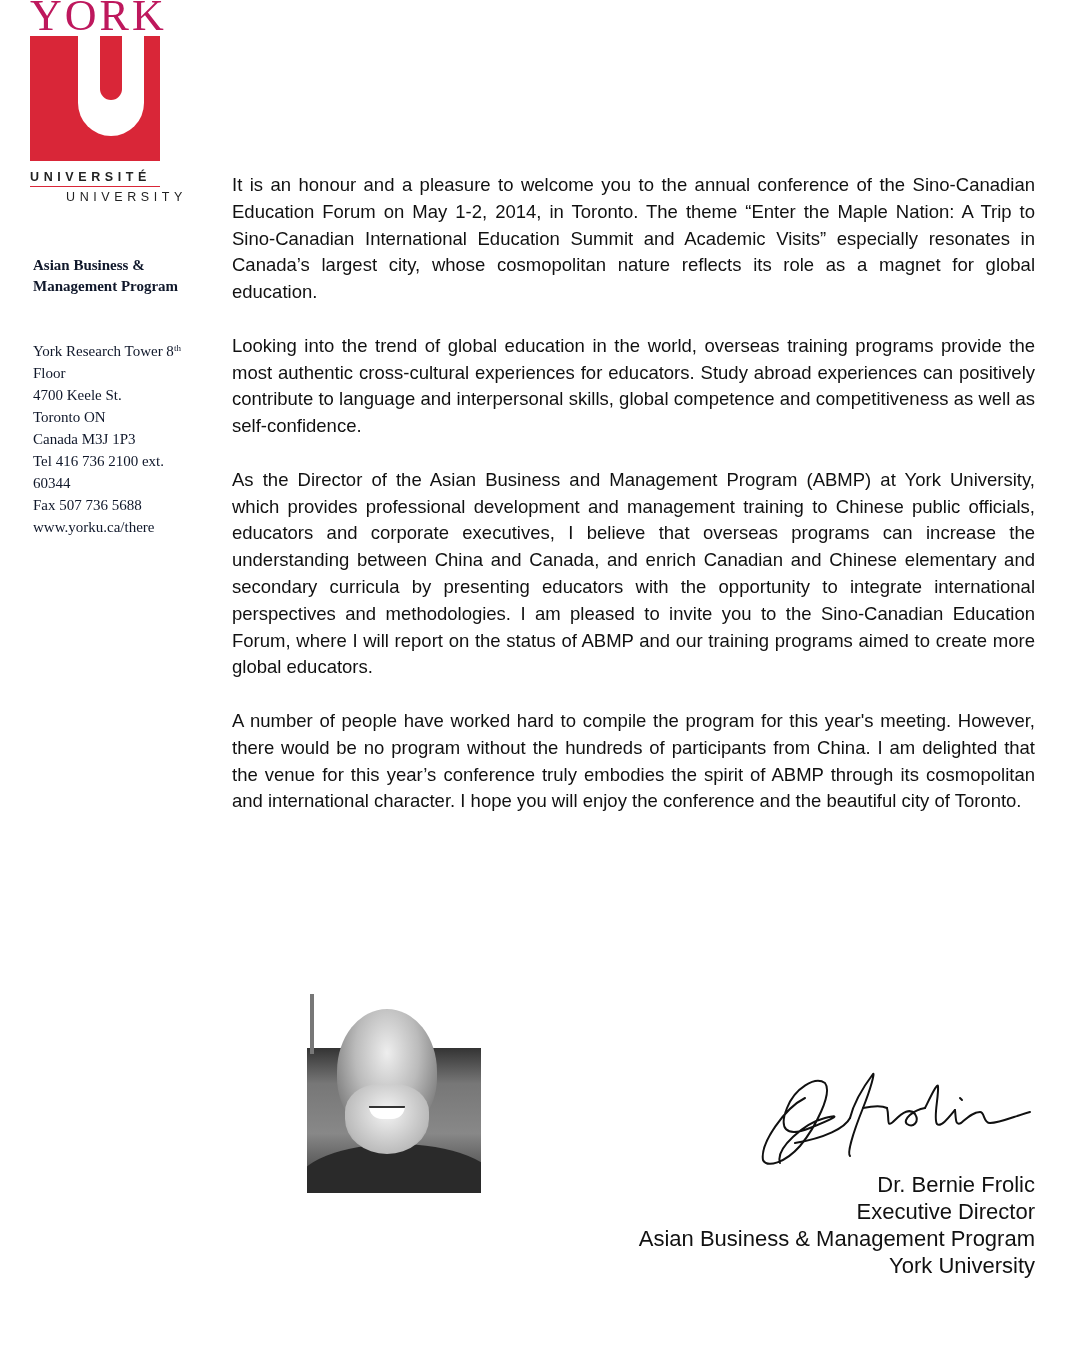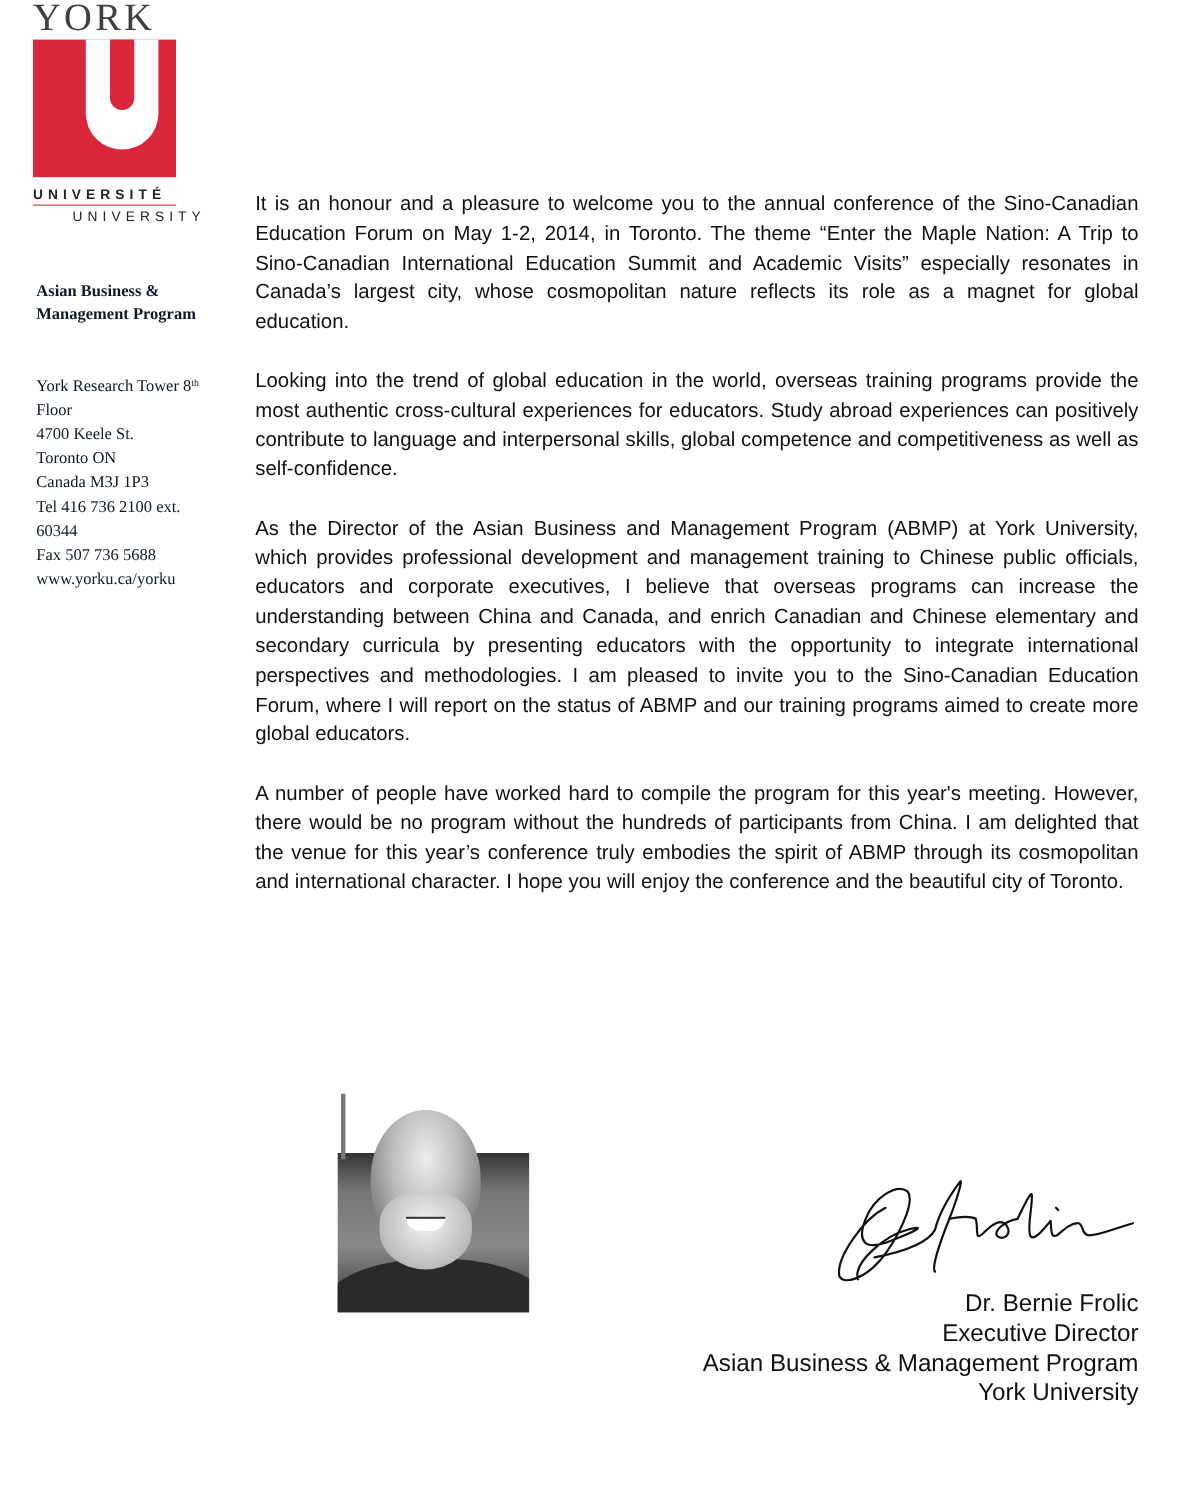--- a/index.html
+++ b/index.html
@@ -1,18 +1,18 @@
 <!DOCTYPE html>
 <html><head>
 <meta charset="utf-8">
 <style>
   html, body { margin:0; padding:0; background:#ffffff; }
   body { width:1089px; height:1360px; position:relative; overflow:hidden; color:#000; }
   .logo { position:absolute; left:30px; top:0; width:130px; }
-  .logo-york { font-family:"Liberation Serif", serif; font-size:35px; letter-spacing:3px; line-height:32px; margin:0; height:34px; color:#404040; }
+  .logo-york { font-family:"Liberation Serif", serif; font-size:44px; letter-spacing:3px; line-height:32px; margin:0; height:34px; color:#be185d; }
   .logo-block { width:130px; height:125px; background:#d92638; position:relative; overflow:hidden; margin-top:2px; }
   .logo-u { position:absolute; left:48px; top:-6px; width:66px; height:106px; background:#fff; border-radius:0 0 33px 33px; }
   .logo-u-inner { position:absolute; left:70px; top:-6px; width:22px; height:70px; background:#d92638; border-radius:0 0 11px 11px; }
   .logo-fr, .logo-en { font-family:"Liberation Sans", sans-serif; font-size:12.5px; letter-spacing:4.6px; color:#222; line-height:14px; }
   .logo-fr { margin-top:9px; padding-bottom:2px; border-bottom:1px solid #d92638; width:130px;font-weight:bold; }
   .logo-en { margin-top:3px;margin-left:36px; }
 
   .sidebar { position:absolute; left:33px; top:255px; width:175px; font-family:"Liberation Serif", serif; font-size:15px; line-height:22px; color:#0f172a; }
   .sidebar .org { font-weight:bold; line-height:20.5px; margin-bottom:44px; }
   .sidebar .line { display:block; }
@@ -52,21 +52,21 @@
   </div>
   <div>
     <span class="line"><span>York Research Tower 8</span><sup>th</sup></span>
     <span class="line">Floor</span>
     <span class="line">4700 Keele St.</span>
     <span class="line">Toronto ON</span>
     <span class="line">Canada  M3J 1P3</span>
     <span class="line">Tel  416 736 2100 ext.</span>
     <span class="line">60344</span>
     <span class="line">Fax 507 736 5688</span>
-    <span class="line">www.yorku.ca/yorku</span>
+    <span class="line">www.yorku.ca/there</span>
   </div>
 </div>
 
 <div class="letter">
   <p class="para">It is an honour and a pleasure to welcome you to the annual conference of the Sino-Canadian Education Forum on May 1-2, 2014, in Toronto. The theme “Enter the Maple Nation: A Trip to Sino-Canadian International Education Summit and Academic Visits” especially resonates in Canada’s largest city, whose cosmopolitan nature reflects its role as a magnet for global education.</p>
   <p class="para">Looking into the trend of global education in the world, overseas training programs provide the most authentic cross-cultural experiences for educators. Study abroad experiences can positively contribute to language and interpersonal skills, global competence and competitiveness as well as self-confidence.</p>
   <p class="para">As the Director of the Asian Business and Management Program (ABMP) at York University, which provides professional development and management training to Chinese public officials, educators and corporate executives, I believe that overseas programs can increase the understanding between China and Canada, and enrich Canadian and Chinese elementary and secondary curricula by presenting educators with the opportunity to integrate international perspectives and methodologies. I am pleased to invite you to the Sino-Canadian Education Forum, where I will report on the status of ABMP and our training programs aimed to create more global educators.</p>
   <p class="para">A number of people have worked hard to compile the program for this year's meeting. However, there would be no program without the hundreds of participants from China. I am delighted that the venue for this year’s conference truly embodies the spirit of ABMP through its cosmopolitan and international character. I hope you will enjoy the conference and the beautiful city of Toronto.</p>
 </div>
 

